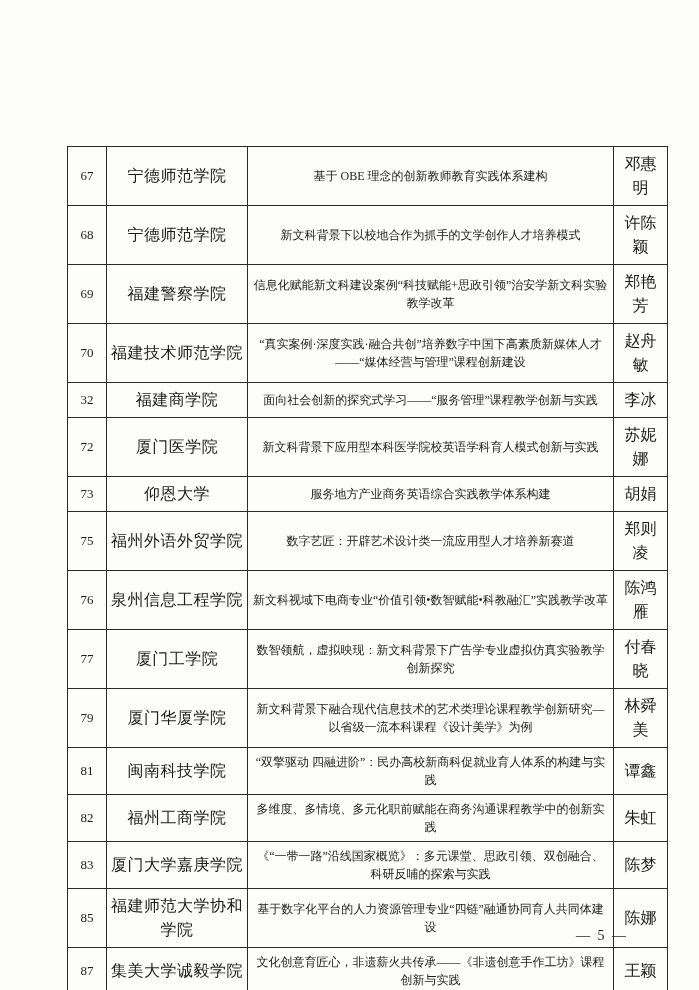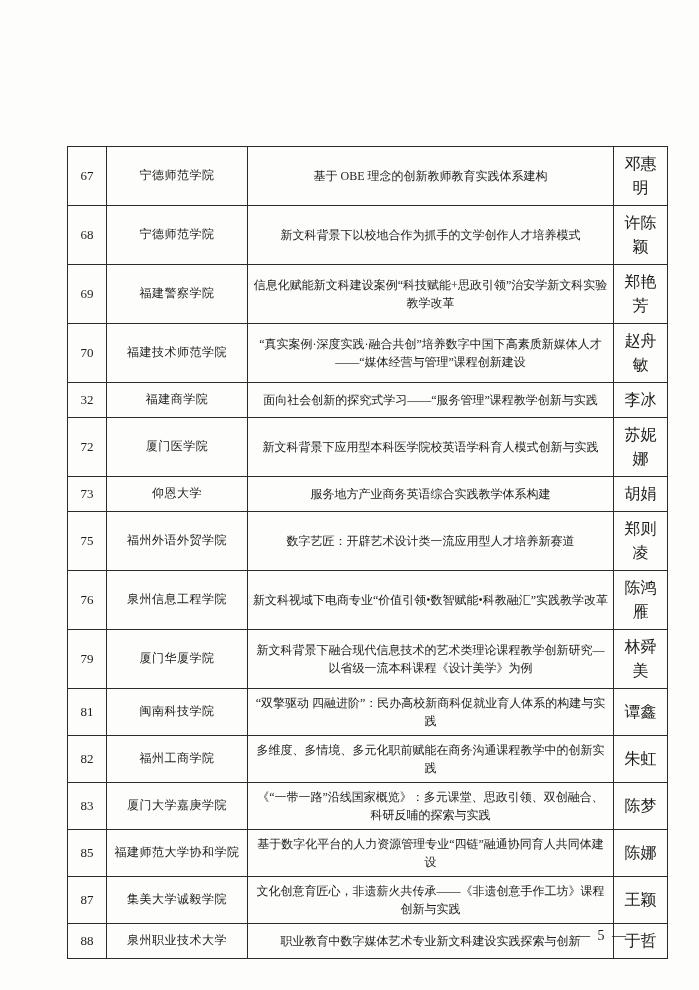--- a/index.html
+++ b/index.html
@@ -36,23 +36,22 @@
   }
   col.c-num    { width: 39px; }
   col.c-school { width: 141px; }
   col.c-title  { width: 366px; }
   col.c-name   { width: 54px; }
   td.col-num {
     font-size: 13px;
     font-family: "Liberation Serif", serif;
   }
   td.col-school {
-    font-size: 12px;
+    font-size: 16px;
     letter-spacing: 0.5px;
-    font-family: Liberation Mono, monospace;
   }
   td.col-title {
     font-size: 12px;
     padding: 5px 3px;
   }
   td.col-name {
     font-size: 16px;
   }
   .page-number {
     position: absolute;
@@ -125,20 +124,26 @@
           <td class="col-title">数字艺匠：开辟艺术设计类一流应用型人才培养新赛道</td>
           <td class="col-name">郑则凌</td>
         </tr>
         <tr>
           <td class="col-num">76</td>
           <td class="col-school">泉州信息工程学院</td>
           <td class="col-title">新文科视域下电商专业“价值引领•数智赋能•科教融汇”实践教学改革</td>
           <td class="col-name">陈鸿雁</td>
         </tr>
         <tr>
+          <td class="col-num">77</td>
+          <td class="col-school">厦门工学院</td>
+          <td class="col-title">数智领航，虚拟映现：新文科背景下广告学专业虚拟仿真实验教学创新探究</td>
+          <td class="col-name">付春晓</td>
+        </tr>
+        <tr>
           <td class="col-num">79</td>
           <td class="col-school">厦门华厦学院</td>
           <td class="col-title">新文科背景下融合现代信息技术的艺术类理论课程教学创新研究—以省级一流本科课程《设计美学》为例</td>
           <td class="col-name">林舜美</td>
         </tr>
         <tr>
           <td class="col-num">81</td>
           <td class="col-school">闽南科技学院</td>
           <td class="col-title">“双擎驱动 四融进阶”：民办高校新商科促就业育人体系的构建与实践</td>
           <td class="col-name">谭鑫</td>

